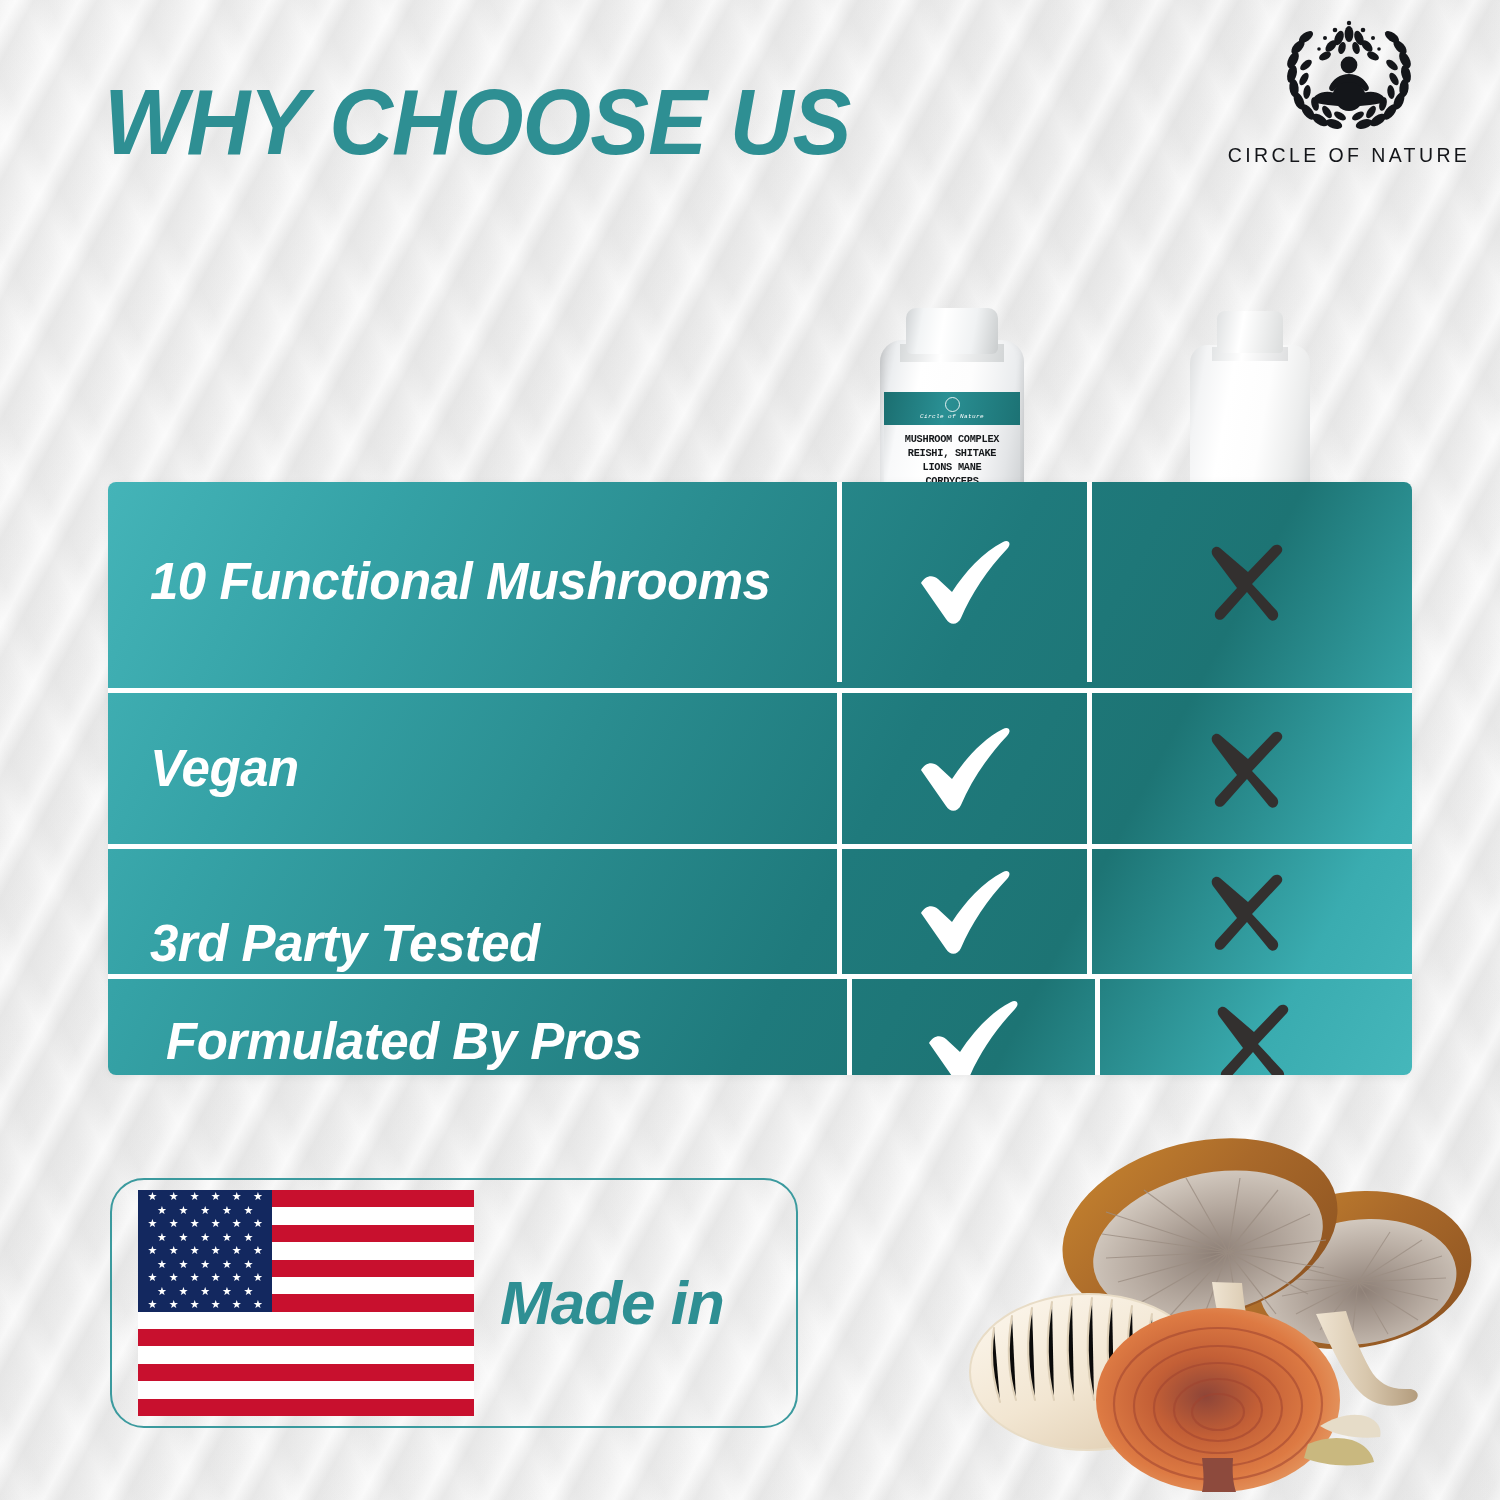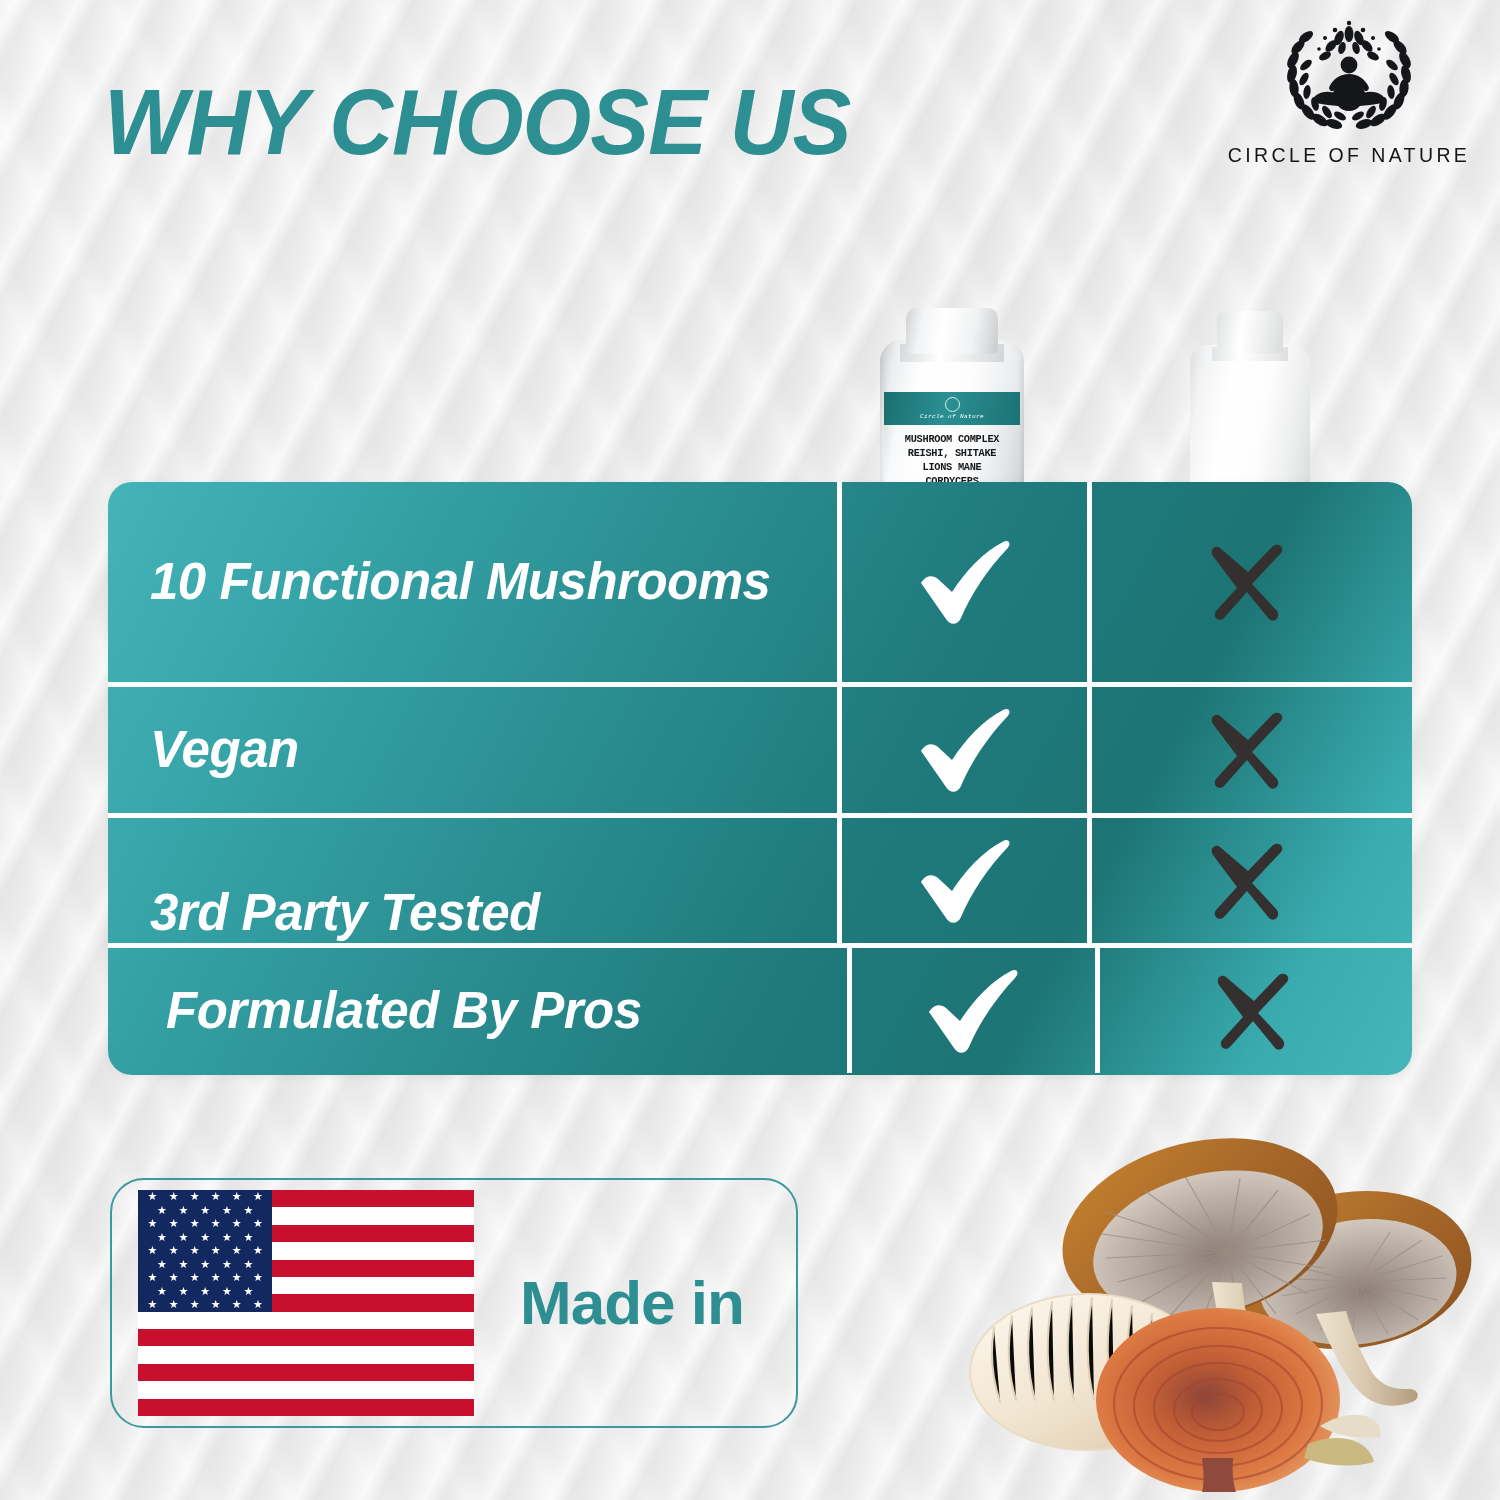--- a/index.html
+++ b/index.html
@@ -68,41 +68,41 @@
     white-space: nowrap;
   }
 
   
   #table {
     position: absolute;
     left: 108px;
     top: 482px;
     width: 1304px;
     height: 593px;
-    border-radius: 24px;
+    border-radius: 8px;
     overflow: hidden;
     background: linear-gradient(118deg,
         #44b4b8 0%,
         #35a2a6 18%,
         #2a8d90 38%,
         #1f7a7c 58%,
         #1d7474 74%,
         #3aacb0 90%,
         #45b7bb 100%);
     box-shadow: 0 2px 10px rgba(0,0,0,0.06);
   }
   .row {
     position: relative;
     display: flex;
     align-items: center;
     box-sizing: border-box;
   }
   .row + .row { border-top: 5px solid #ffffff; }
   .row.r0 { height: 200px; }
-  .row.r1 { height: 131px; }
+  .row.r1 { height: 156px; margin-top: 6px; }
   .row.r2 { height: 130px; align-items: flex-end; }
   .row.r3 { height: 130px; padding-left: 16px; }
 
   .cell-label {
     width: 729px;
     box-sizing: border-box;
     padding-left: 42px;
     padding-right: 16px;
     color: #ffffff;
     font-size: 51px;
@@ -247,23 +247,24 @@
     grid-template-rows: repeat(9, 1fr);
     align-items:center;
   }
   .star-row { display:flex; justify-content:space-around; padding:0 4px; }
   .star {
     color:#ffffff;
     font-size:11px;
     line-height:11px;
   }
   #usa-text {
-    margin-left: 46px;
+    margin-left: 26px;
     color: #2e8f93;
     line-height: 0.96;
+    font-style: italic;
   }
   #made-in {
     font-size: 62px;
     font-weight: bold;
     letter-spacing: -1px;
   }
   #usa-word {
     font-size: 108px;
     font-weight: bold;
     letter-spacing: -2px;

